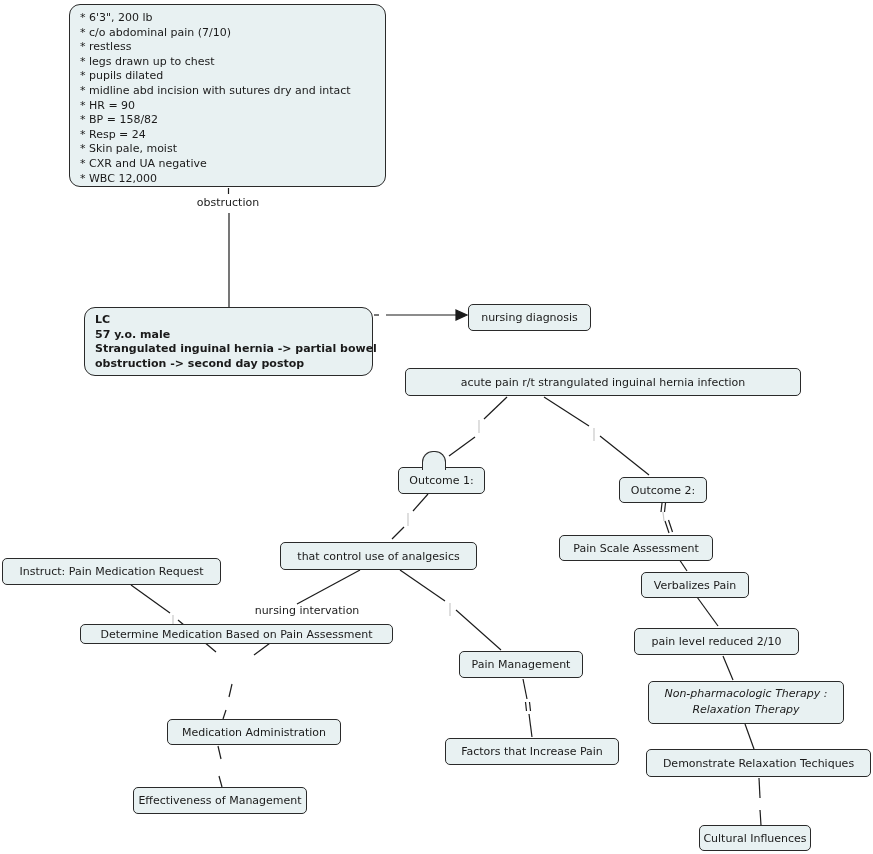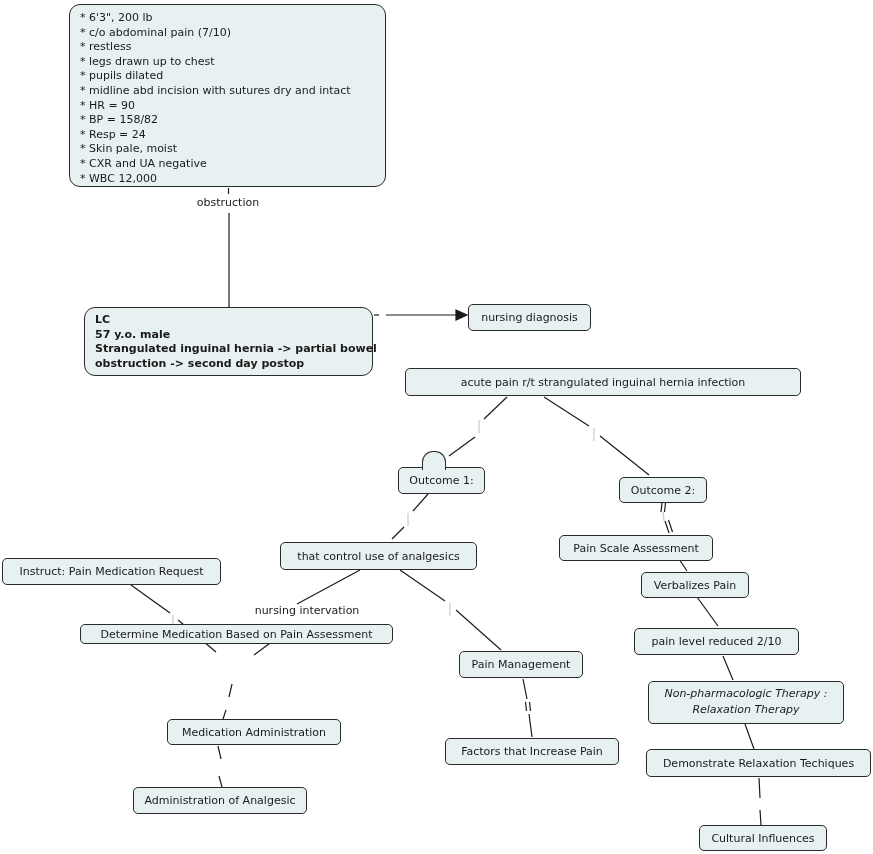--- a/index.html
+++ b/index.html
@@ -147,26 +147,26 @@
 <div class="edge-label" style="left:247px;top:604px;width:120px;">nursing intervation</div>
 
 <div class="node single" style="left:80px;top:624px;width:313px;height:20px;">Determine Medication Based on Pain Assessment</div>
 
 <div class="node single" style="left:459px;top:651px;width:124px;height:27px;">Pain Management</div>
 
 <div class="node single" style="left:131px;top:719px;width:174px;height:26px;margin-left:36px;">Medication Administration</div>
 
 <div class="node single" style="left:445px;top:738px;width:174px;height:27px;">Factors that Increase Pain</div>
 
-<div class="node single" style="left:133px;top:787px;width:174px;height:27px;">Administration of Analgesic</div>
+<div class="node single" style="left:133px;top:787px;width:174px;height:27px;">Effectiveness of Management</div>
 
 <div class="node single" style="left:559px;top:535px;width:154px;height:26px;">Pain Scale Assessment</div>
 
 <div class="node single" style="left:641px;top:572px;width:108px;height:26px;">Verbalizes Pain</div>
 
 <div class="node single" style="left:634px;top:628px;width:165px;height:27px;">pain level reduced 2/10</div>
 
 <div class="node centerml" style="left:648px;top:681px;width:196px;height:43px;font-style:italic;">Non-pharmacologic Therapy :
 Relaxation Therapy</div>
 
 <div class="node single" style="left:646px;top:749px;width:225px;height:28px;">Demonstrate Relaxation Techiques</div>
 
-<div class="node single" style="left:699px;top:825px;width:128px;height:26px;">Cultural Influences</div>
+<div class="node single" style="left:699px;top:825px;width:112px;height:26px;">Cultural Influences</div>
 
 </body></html>

